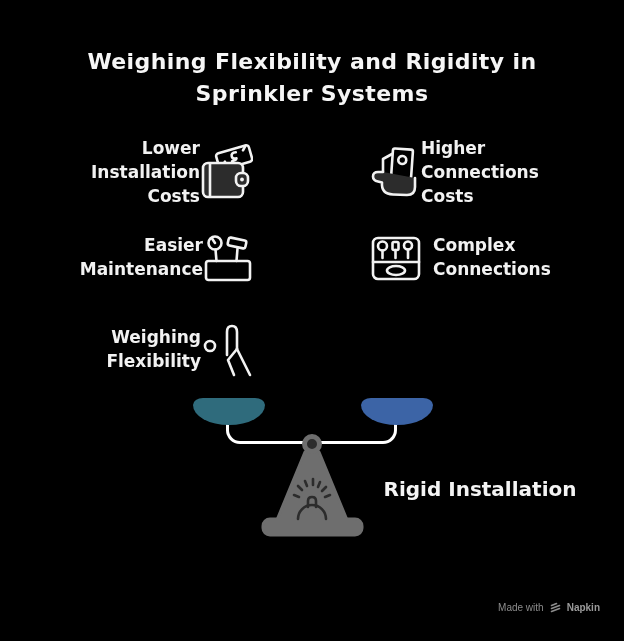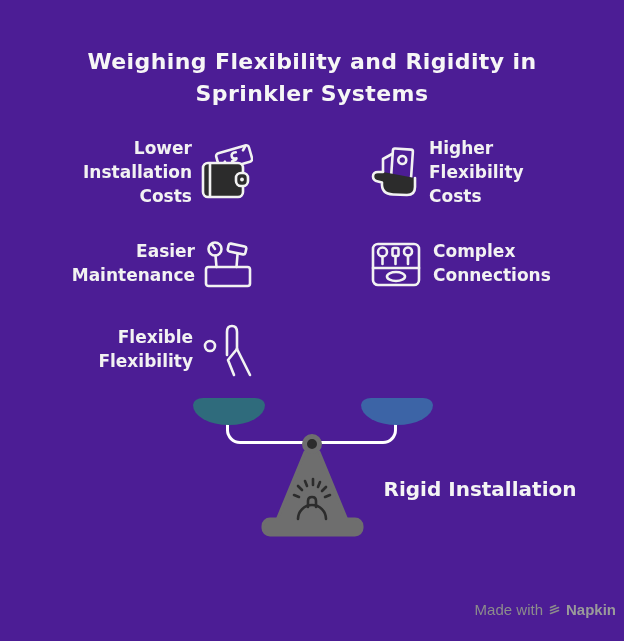--- a/index.html
+++ b/index.html
@@ -5,25 +5,25 @@
   html,body{margin:0;padding:0;background:#2C2C2C;}
   .canvas{
     position:relative;width:624px;height:641px;background:#2C2C2C;overflow:hidden;
     font-family:"DejaVu Sans","Liberation Sans",sans-serif;color:#F2F2F2;
   }
   .title{
     position:absolute;top:46px;left:0;right:0;text-align:center;
     font-size:22px;font-weight:bold;line-height:32px;letter-spacing:.4px;
     white-space:pre-line;color:#F6F6F6;margin:0;
   }
-  .item{position:absolute;display:flex;align-items:center;gap:8px;}
+  .item{position:absolute;display:flex;align-items:center;gap:0;}
   .item.left{left:40px;width:213px;justify-content:flex-end;}
   .item.right{left:371px;width:226px;justify-content:flex-start;}
   .row1{top:136px;height:72px;}
-  .row2{top:233px;height:60px;}
+  .row2{top:227px;height:60px;}
   .row3{top:318px;height:62px;}
   .label{font-size:17px;font-weight:bold;line-height:24px;white-space:pre-line;}
   .item.left .label{text-align:right;}
   .item.right .label{text-align:left;}
   .icon{flex:0 0 auto;display:block;}
   .icon path,.icon rect,.icon circle,.icon line,.icon ellipse{
     stroke:#F2F2F2;stroke-width:2.6;fill:none;stroke-linecap:round;stroke-linejoin:round;
   }
   .icon .fbg{fill:#2C2C2C;}
   .icon .fwh{fill:#F2F2F2;stroke:none;}
@@ -35,30 +35,30 @@
   .beam{position:absolute;left:226px;top:424px;width:171px;height:20px;box-sizing:border-box;
         border:3px solid #FFFFFF;border-top:none;border-radius:0 0 14px 14px;}
   .stand{position:absolute;left:250px;top:425px;}
   .stand .solid{fill:#6E6E6E;stroke:#6E6E6E;stroke-width:3;stroke-linejoin:round;}
   .stand .pivot{fill:#2C2C2C;stroke:#6E6E6E;stroke-width:5;}
   .stand .spr{fill:none;stroke:#2C2C2C;stroke-width:2.6;stroke-linecap:round;stroke-linejoin:round;}
   .side-label{position:absolute;top:477px;width:260px;text-align:center;
               font-size:20px;font-weight:bold;color:#F4F4F4;}
   .side-label.fleft{left:14px;}
   .side-label.fright{left:350px;}
-  .footer{position:absolute;top:601px;right:8px;display:flex;align-items:center;gap:5px;
+  .footer{position:absolute;top:601px;right:24px;display:flex;align-items:center;gap:5px;
           font-family:"Liberation Sans","DejaVu Sans",sans-serif;
-          font-size:15px;color:#8C8C8C;}
+          font-size:10px;color:#8C8C8C;}
   .footer .brand{font-weight:bold;color:#9A9A9A;}
   .footer svg path{stroke:#8C8C8C;stroke-width:1.6;fill:none;stroke-linecap:round;}
 </style>
 </head>
 <body>
 
-<div class="canvas" style="background: #4c1d95;">
+<div class="canvas" style="background: #000000;">
 
   <h1 class="title">Weighing Flexibility and Rigidity in
 Sprinkler Systems</h1>
 
   <div class="item left row1">
     <div class="label">Lower
 Installation
 Costs</div>
     <svg class="icon" width="53" height="62" viewBox="0 0 53 62">
       <g transform="rotate(-16 34 16)">
@@ -77,21 +77,21 @@
   <div class="item right row1">
     <svg class="icon" width="50" height="56" viewBox="0 0 50 56">
       <path d="M21 10 L12 15 L12 34 L21 31"></path>
       <g transform="rotate(4 31 20)">
         <rect x="21" y="5" width="20" height="29" rx="2"></rect>
         <circle cx="31" cy="16" r="4"></circle>
       </g>
       <path class="fbg" d="M12 28 H7 Q2 28 2 32.5 Q2 36.5 7 37.5 L11 38.5 Q10 50 22 50.5 L36 51 Q44 51 44 43 V34" style="fill:#2C2C2C"></path>
     </svg>
     <div class="label">Higher
-Flexibility
+Connections
 Costs</div>
   </div>
 
   <div class="item left row2">
     <div class="label">Easier
 Maintenance</div>
     <svg class="icon" width="50" height="52" viewBox="0 0 50 52">
       <circle cx="12" cy="12" r="6.5"></circle>
       <path d="M9 7.5 L12 12"></path>
       <path d="M12.5 18.5 L13.5 30"></path>
@@ -113,21 +113,21 @@
       <line x1="37" y1="18.5" x2="37" y2="27"></line>
       <ellipse cx="25" cy="39.5" rx="9" ry="4.5"></ellipse>
     </svg>
   </div>
   <div class="item right row2" style="left:433px;width:164px;">
     <div class="label">Complex
 Connections</div>
   </div>
 
   <div class="item left row3">
-    <div class="label">Flexible
+    <div class="label">Weighing
 Flexibility</div>
     <svg class="icon" width="52" height="60" viewBox="0 0 52 60">
       <circle cx="9" cy="27" r="5"></circle>
       <path d="M26 36 V13 Q26 7 31 7 Q36 7 36 13 V30"></path>
       <path d="M36 30 L49 56"></path>
       <path d="M36 30 L27 41 L33 56"></path>
     </svg>
   </div>
 
 

